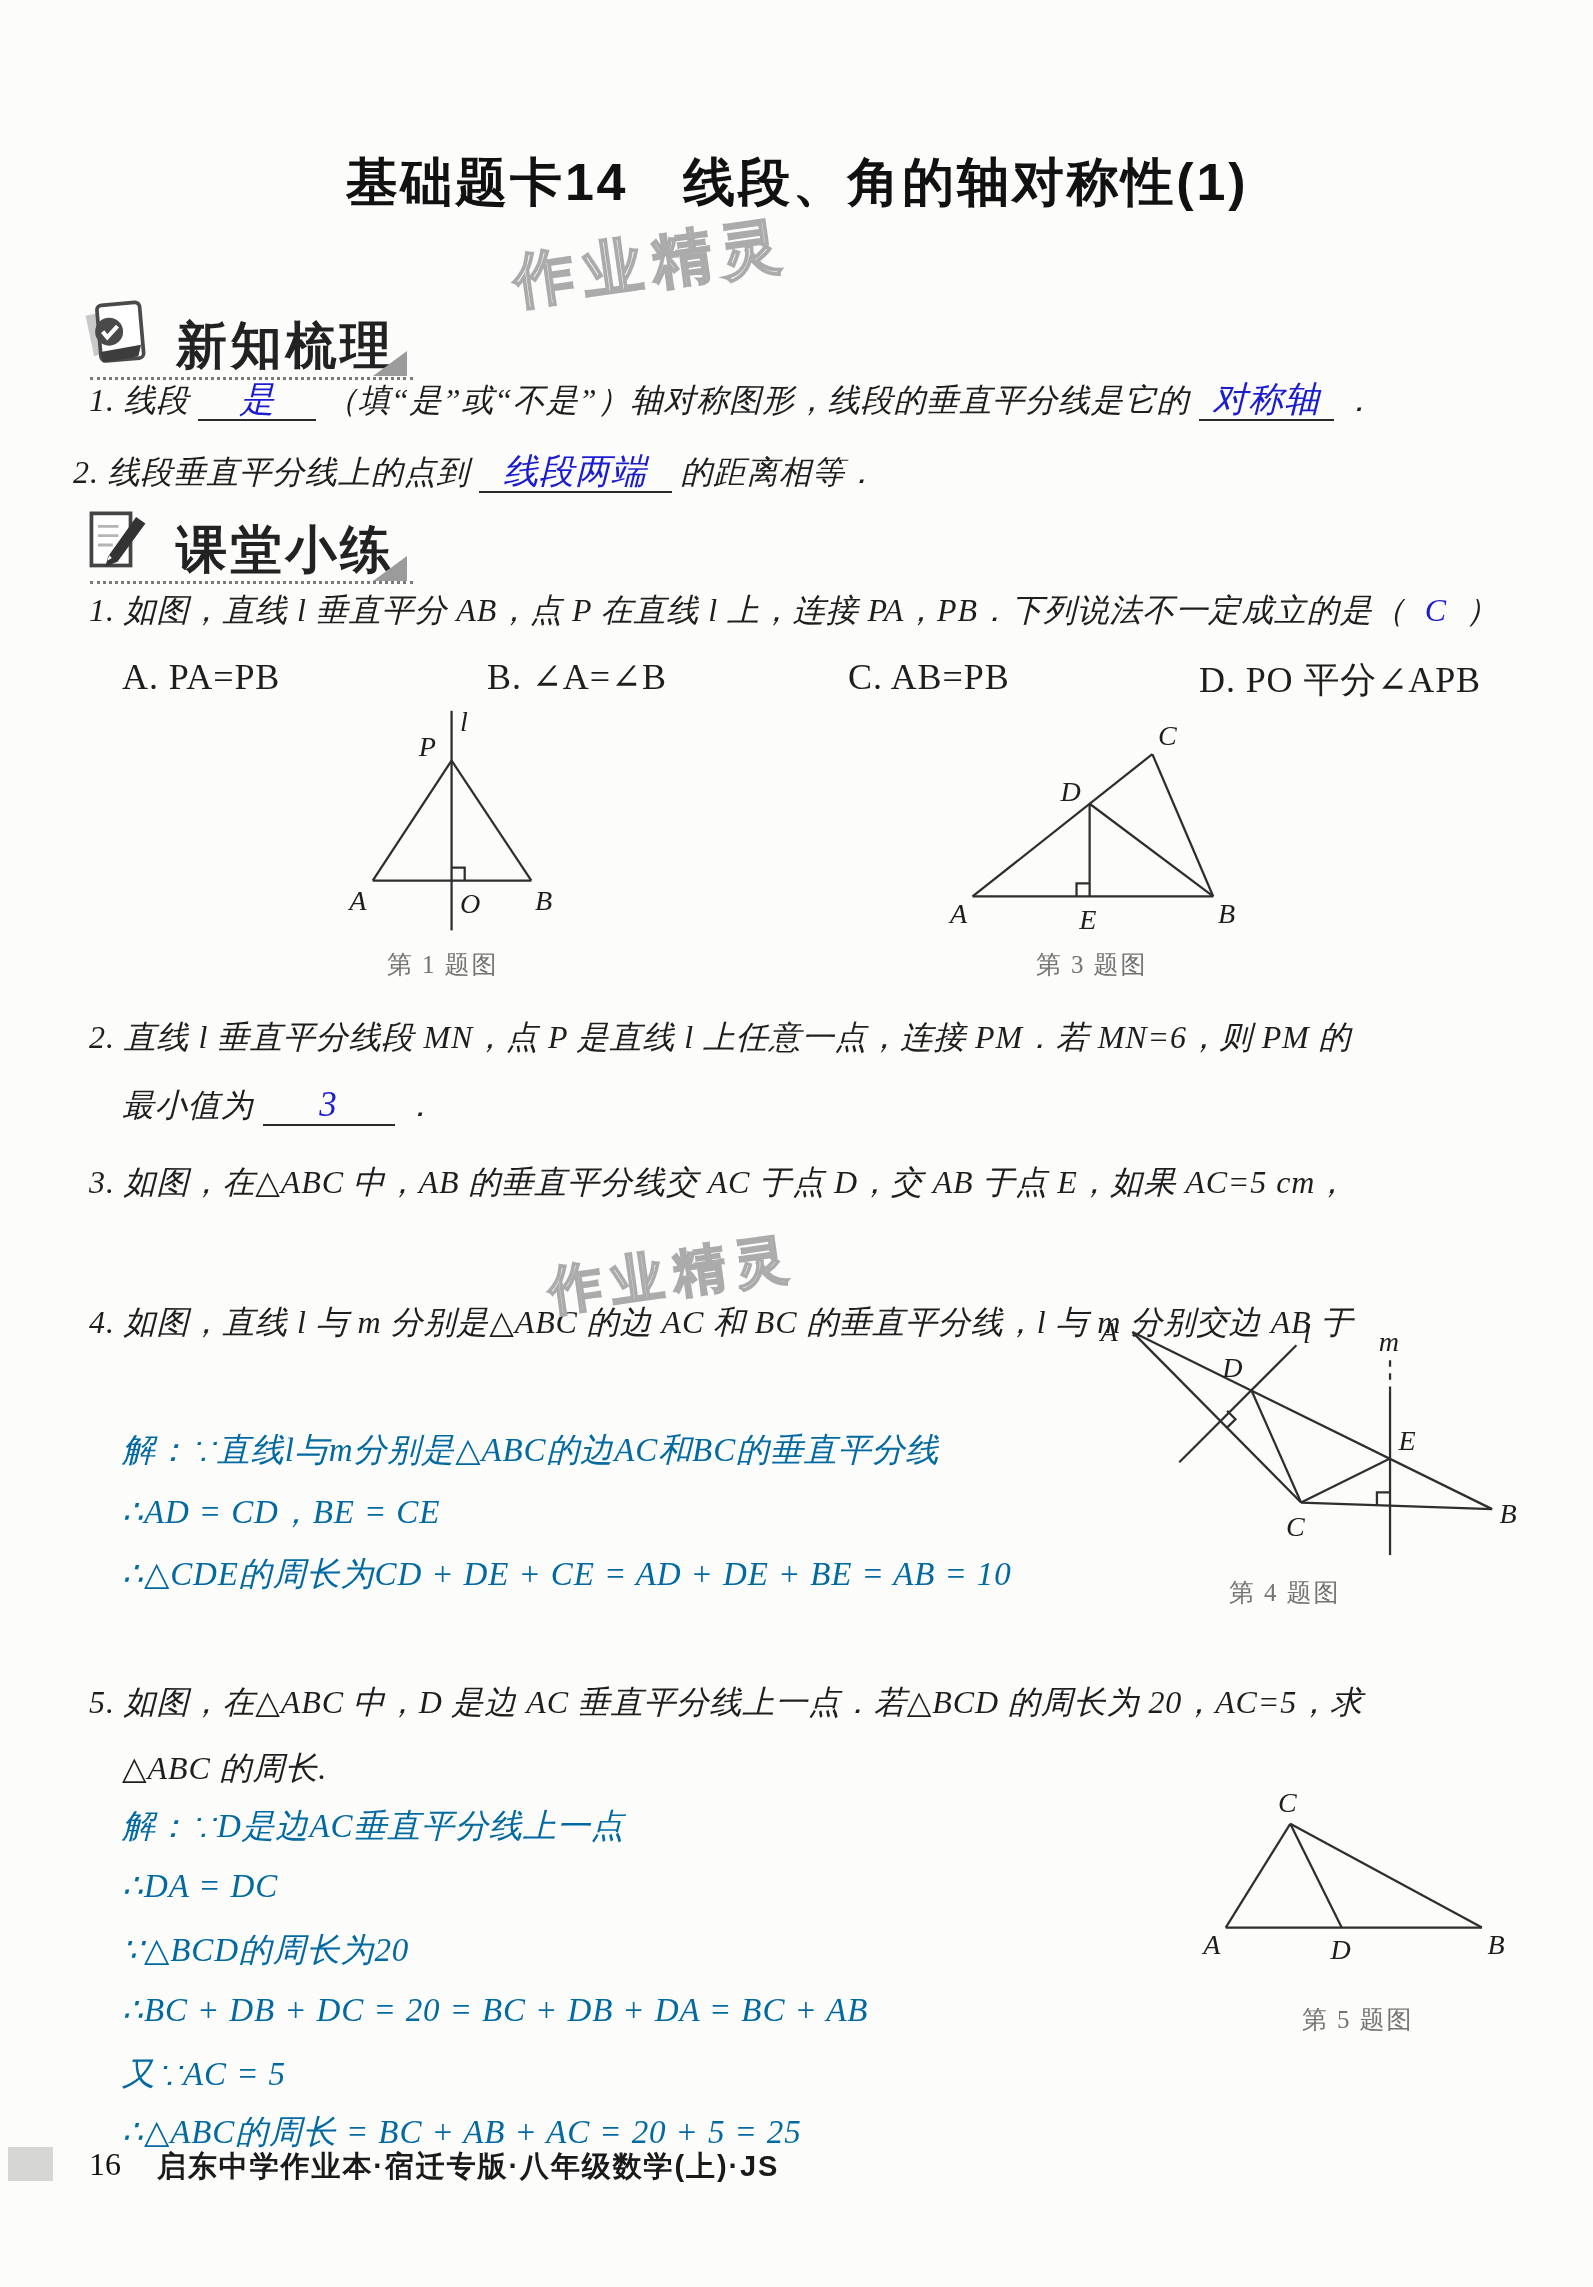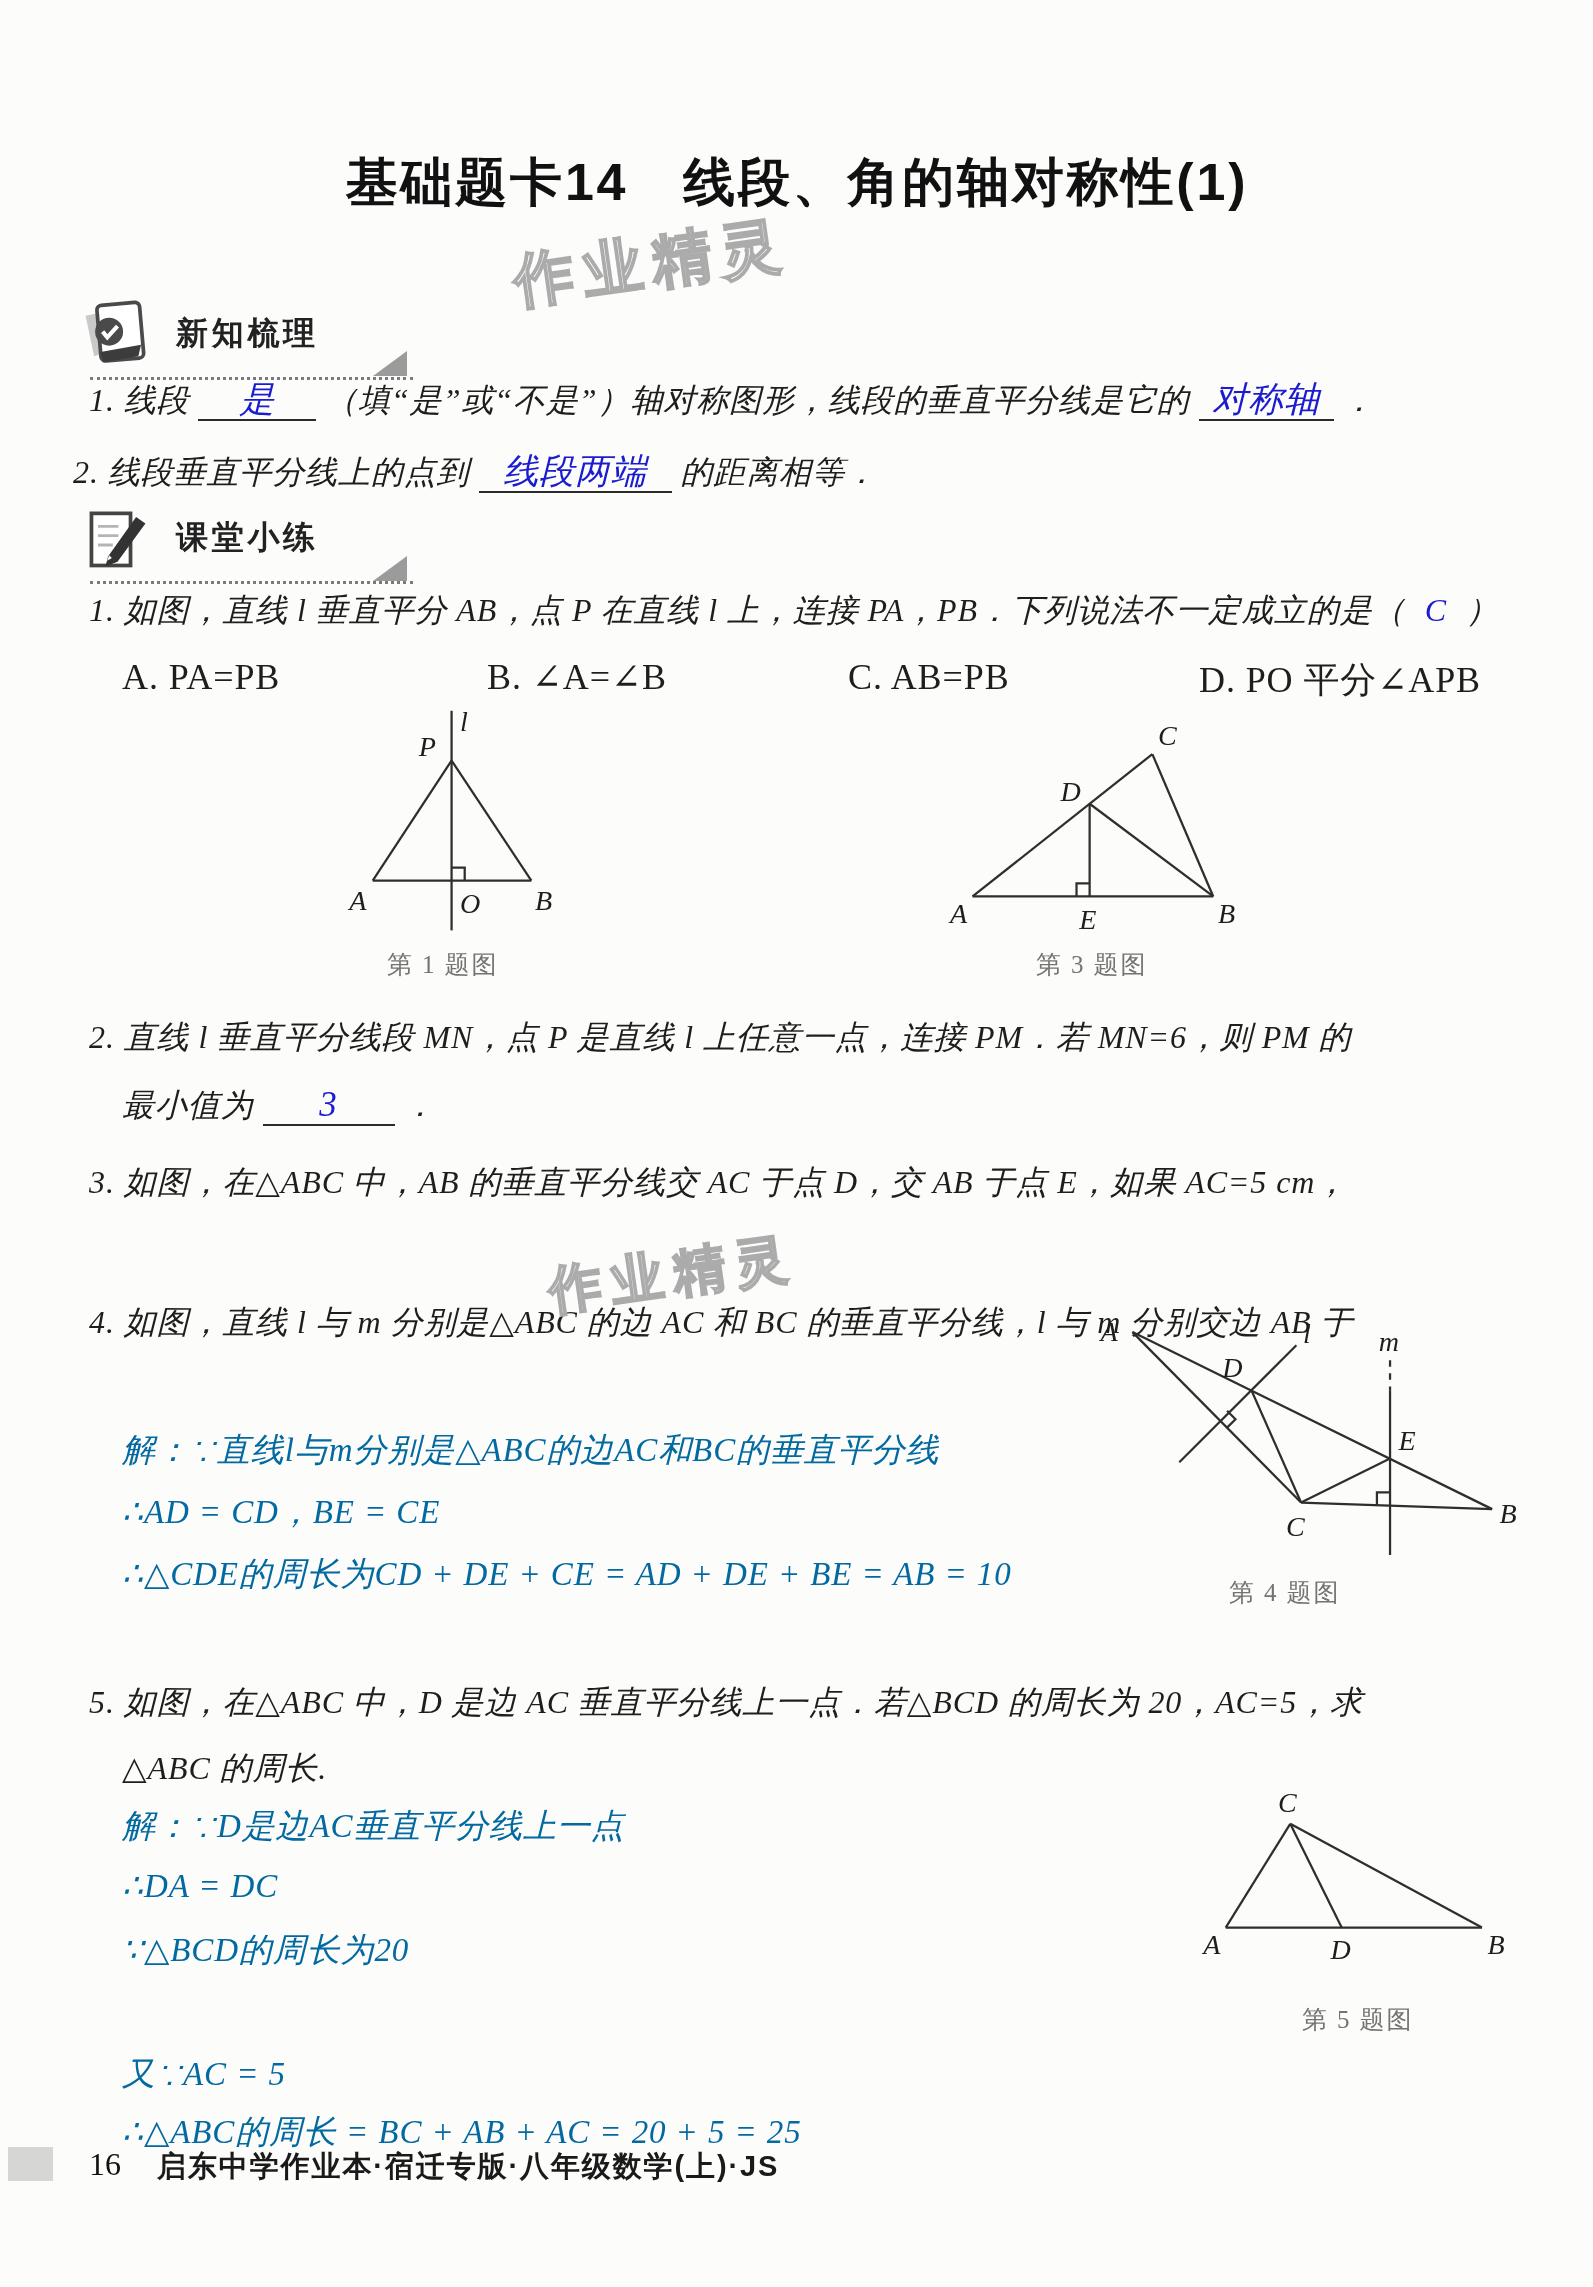--- a/index.html
+++ b/index.html
@@ -16,21 +16,21 @@
   .watermark {
     position:absolute; font-family:"Liberation Sans",sans-serif; font-weight:bold;
     color:rgba(255,255,255,0.88); -webkit-text-stroke:1.9px #ababab;
     text-stroke:1.9px #ababab; transform:rotate(-8deg); letter-spacing:9.4px; z-index:5;
   }
   .wm1 { left:513px; top:223px; font-size:60px; }
   .wm2 { left:548px; top:1239px; font-size:53px; }
   .sec-icon { position:absolute; width:67px; height:73px; }
   .sec-title {
     position:absolute; font-family:"Liberation Sans","DejaVu Sans",sans-serif;
-    font-weight:bold; font-size:32px; color:#222; letter-spacing:3.7px;
+    font-weight:bold; font-size:51px; color:#222; letter-spacing:3.7px;
   }
   .sec-underline { position:absolute; width:323px; border-top:3.7px dotted #7a7a7a; height:0; }
   .sec-triangle {
     position:absolute; width:0; height:0;
     border-left:34px solid transparent; border-bottom:25px solid #9b9b9b;
   }
   .line { position:absolute; font-size:32px; line-height:1.3; white-space:nowrap; letter-spacing:0.9px;font-style:italic; }
   .blank {
     display:inline-block; border-bottom:2.8px solid #2a2a2a; text-align:center;
     padding:0 7.5px; line-height:1.05; vertical-align:baseline;
@@ -168,20 +168,21 @@
     <text x="224" y="248">C</text>
     <text x="452" y="234">B</text>
   </svg>
   <div class="caption" style="left:1229px;top:1576px">第 4 题图</div>
 
   <div class="line" style="left:89px;top:1682px">5. 如图，在△ABC 中，D 是边 AC 垂直平分线上一点．若△BCD 的周长为 20，AC=5，求</div>
   <div class="line" style="left:122px;top:1748px">△ABC 的周长.</div>
   <div class="sol" style="left:122px;top:1804px">解：∵D是边AC垂直平分线上一点</div>
   <div class="sol" style="left:122px;top:1866px">∴DA = DC</div>
   <div class="sol" style="left:122px;top:1928px">∵△BCD的周长为20</div>
+  <div class="sol" style="left:122px;top:1990px">∴BC + DB + DC = 20 = BC + DB + DA = BC + AB</div>
   <div class="sol" style="left:122px;top:2052px">又∵AC = 5</div>
   <div class="sol" style="left:122px;top:2110px">∴△ABC的周长 = BC + AB + AC = 20 + 5 = 25</div>
 
   <svg class="fig" style="left:1199px;top:1778px" width="319" height="187" viewBox="0 0 340 200">
     <line x1="28" y1="160" x2="302" y2="160"></line>
     <line x1="28" y1="160" x2="97" y2="49"></line>
     <line x1="97" y1="49" x2="302" y2="160"></line>
     <line x1="97" y1="49" x2="152" y2="160"></line>
     <text x="84" y="36">C</text>
     <text x="4" y="188">A</text>

